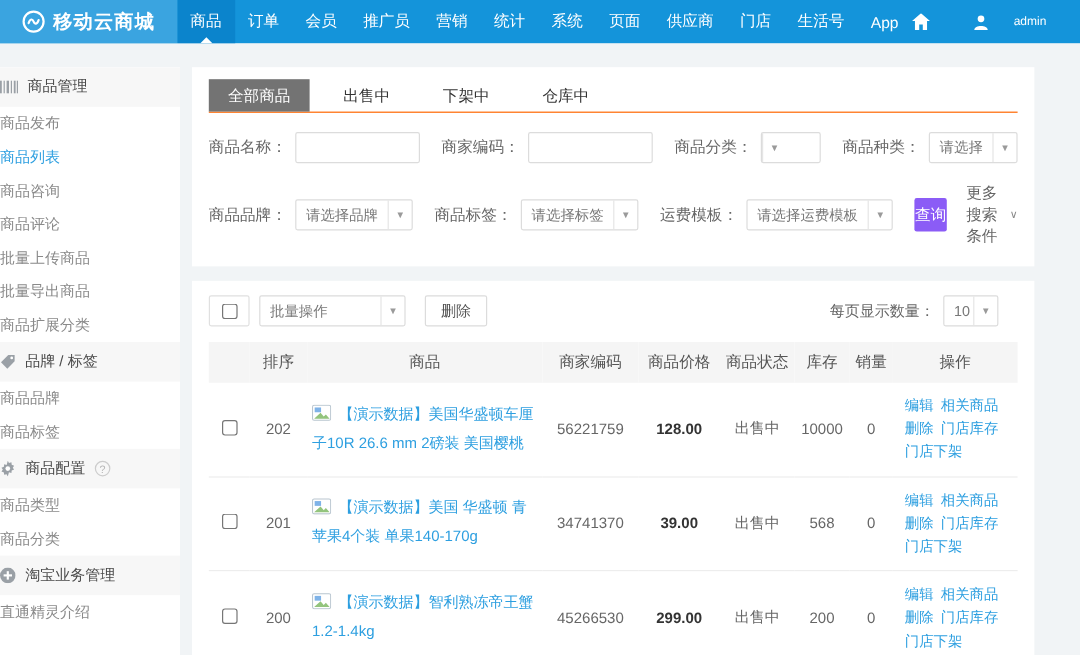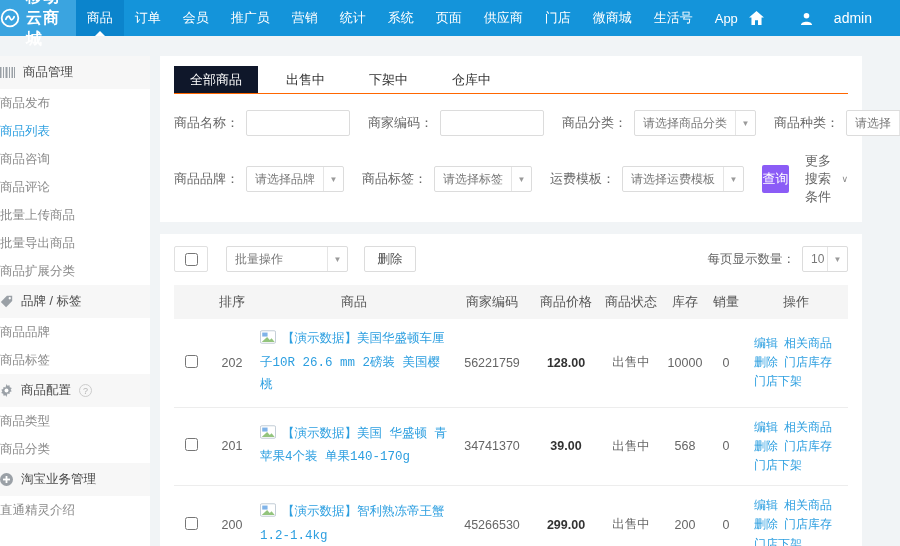--- a/index.html
+++ b/index.html
@@ -20,21 +20,21 @@
   .topnav { display:flex; align-items:stretch; }
   .nav-item { position:relative; display:flex; align-items:center; padding:0 11px;
     color:#fff; font-size:13px; cursor:pointer; white-space:nowrap; }
   .nav-item.active { background:#0b84cc; }
   .nav-item.active::after { content:""; position:absolute; left:50%; bottom:0;
     margin-left:-5px; border-left:5px solid transparent; border-right:5px solid transparent;
     border-bottom:5px solid #fff; }
   .top-right { margin-left:auto; display:flex; align-items:center; gap:36px;
     padding-right:28px; }
   .home-btn { display:flex; align-items:center; cursor:pointer; }
-  .user-box { display:flex; align-items:center; gap:21px; color:#fff; font-size:14px;
+  .user-box { display:flex; align-items:center; gap:21px; color:#fff; font-size:10px;
     cursor:pointer; }
 
   
   .sidebar { position:absolute; top:56px; left:0; width:150px; height:490px;
     background:#fff; overflow:hidden; }
   .side-header { height:33px; display:flex; align-items:center; gap:8px;
     font-size:12.5px; color:#4a4a4a; background:#f7f7f7;
     cursor:pointer; }
   .side-item { height:28px; display:flex; align-items:center; 
     font-size:12.5px; color:#8a8a8a; cursor:pointer; }
@@ -45,21 +45,21 @@
     color:#b5b5b5; font-size:9px; display:flex; align-items:center; justify-content:center; }
 
   
   .main { position:absolute; left:160px; top:36px; width:702px; }
   .panel { background:#fff; }
   .panel1 { margin-top:20px; padding:10px 14px 16px; }
 
   .tabs { display:flex; border-bottom:1px solid #ff6600; }
   .tab { height:27px; line-height:27px; padding:0 16px; margin-right:12px;
     font-size:13px; color:#333; cursor:pointer; }
-  .tab.active { background:#0f172a; color:#fff; }
+  .tab.active { background:#737373; color:#fff; }
 
   .filter-row { display:flex; align-items:center; margin-top:16px; font-size:13px;
     color:#666; }
   .f-label { margin-right:7px; white-space:nowrap; }
   .f-input { height:26px; border:1px solid #dcdcdc; border-radius:2px; background:#fff;
     width:104px; margin-right:18px; outline:none; padding:0 6px; font-size:12px; color:#555; }
   .sel { height:26px; border:1px solid #dcdcdc; border-radius:2px; background:#fff;
     display:flex; align-items:stretch; margin-right:18px; cursor:pointer; }
   .sel-txt { flex:1; line-height:24px; padding:0 8px; font-size:12px; color:#787878;
     white-space:nowrap; overflow:hidden; }
@@ -71,33 +71,33 @@
   .more-link { color:#666; font-size:13px; cursor:pointer; display:flex;
     align-items:center; gap:4px; }
   .chev { font-size:9px; color:#888; }
 
   .panel2 { margin-top:12px; padding:12px 14px 0; height:400px; }
   .toolbar { display:flex; align-items:center; }
   .cb-box { width:34px; height:26px; border:1px solid #e0e0e0; border-radius:2px;
     background:#fff; display:flex; align-items:center; justify-content:center;
     cursor:pointer; }
   input[type=checkbox] { width:13px; height:13px; margin:0; cursor:pointer; }
-  .batch-sel { width:122px; margin-left:18px; margin-right:0; }
+  .batch-sel { width:122px; margin-left:8px; margin-right:0; }
   .btn-del { margin-left:16px; width:52px; height:26px; border:1px solid #dcdcdc;
     background:#fff; color:#555; font-size:12.5px; border-radius:2px; cursor:pointer; }
   .perpage { margin-left:auto; display:flex; align-items:center; font-size:12.5px;
     color:#666; }
-  .pp-sel { width:46px; margin-left:7px; margin-right:0; }
+  .pp-sel { width:46px; margin-left:7px; margin-right:16px; }
 
   table { width:100%; border-collapse:collapse; margin-top:13px; table-layout:fixed; }
   thead th { background:#f5f5f5; height:34px; font-weight:normal; font-size:13px;
     color:#555; }
   tbody td { border-bottom:1px solid #ededed; padding:10px 2px; font-size:12.5px;
     color:#666; text-align:center; vertical-align:middle; }
-  .td-prod { text-align:left; padding-left:4px; line-height:1.75;font-family:Liberation Mono, monospace; }
+  .td-prod { text-align:left; padding-left:4px; line-height:1.75; }
   .thumb { display:inline-block; vertical-align:-2px; margin-right:6px; }
   .prod-link { color:#2d9fe0; cursor:pointer; }
   .td-price { font-weight:bold; color:#333; }
   .td-ops { text-align:left; padding-left:10px; font-size:12px; line-height:1.6; }
   .op-link { color:#2d9fe0; cursor:pointer; margin-right:6px; white-space:nowrap; }
 </style>
 </head>
 <body>
 
 <header class="topbar">
@@ -114,21 +114,20 @@
     <div class="nav-item active">商品</div>
     <div class="nav-item">订单</div>
     <div class="nav-item">会员</div>
     <div class="nav-item">推广员</div>
     <div class="nav-item">营销</div>
     <div class="nav-item">统计</div>
     <div class="nav-item">系统</div>
     <div class="nav-item">页面</div>
     <div class="nav-item">供应商</div>
     <div class="nav-item">门店</div>
-    <div class="nav-item">微商城</div>
     <div class="nav-item">生活号</div>
     <div class="nav-item">App</div>
   </nav>
   <div class="top-right">
     <div class="home-btn">
       <svg width="15" height="14" viewBox="0 0 16 15">
           <path d="M8 0 L16 7 H13.4 V15 H9.6 V10 H6.4 V15 H2.6 V7 H0 Z" fill="#fff"></path>
         </svg>
     </div>
     <div class="user-box">
@@ -215,21 +214,20 @@
       <div class="tab">仓库中</div>
     </div>
 
     <div class="filter-row">
       <span class="f-label">商品名称：</span>
       <input class="f-input" type="text" style="">
       <span class="f-label">商家编码：</span>
       <input class="f-input" type="text" style="">
       <span class="f-label">商品分类：</span>
       <div class="sel w-cat">
-        <span class="sel-txt">请选择商品分类</span>
         <span class="sel-arrow">▼</span>
       </div>
       <span class="f-label">商品种类：</span>
       <div class="sel w-sp" style="margin-right:0;">
         <span class="sel-txt">请选择</span>
         <span class="sel-arrow">▼</span>
       </div>
     </div>
 
     <div class="filter-row">

